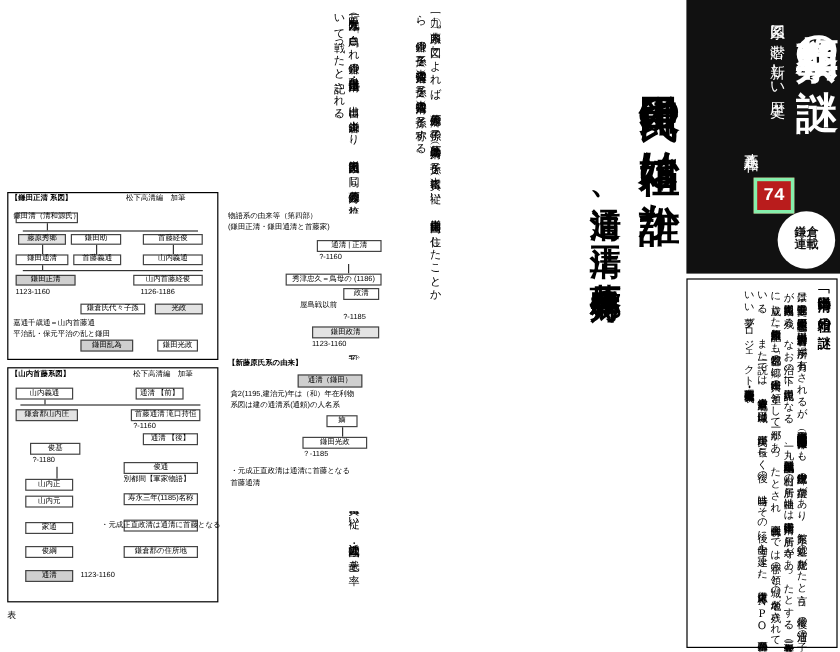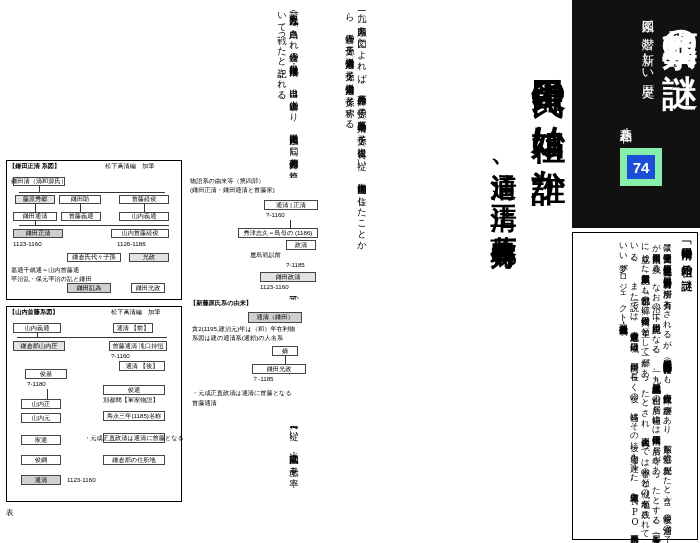--- a/index.html
+++ b/index.html
@@ -34,25 +34,25 @@
   .mast-sub{
     position:absolute;right:44px;top:10px;height:150px;
     font-size:12.5px;color:#fff;letter-spacing:1px;
   }
   .mast-author{
     position:absolute;right:66px;top:118px;height:78px;
     font-size:12.5px;color:#fff;letter-spacing:1px;
   }
   .mast-num{
     position:absolute;right:38px;top:148px;
-    width:28px;height:24px;border:7px solid #86efac;
+    width:28px;height:24px;border:3px solid #86efac;
     color:#fff;font-size:15px;font-weight:bold;
-    font-family:Liberation Sans, sans-serif;
+    font-family:Liberation Mono, monospace;
     display:flex;align-items:center;justify-content:center;
-    background:#1d4ed8;
+    background:#b91c1c;
   }
   .mast-badge{
     position:absolute;right:4px;top:176px;
     width:48px;height:48px;border-radius:50%;
     background:#fff;color:#111;
     display:flex;align-items:center;justify-content:center;
     font-size:10px;line-height:1.05;text-align:center;
     font-family:"Liberation Sans",sans-serif;font-weight:bold;
   }
 
@@ -124,20 +124,21 @@
 </head>
 <body>
 
 <div class="page">
 
   <div class="masthead">
     <div class="mast-title vt">頼朝挙兵の謎</div>
     <div class="mast-sub vt">系図に潜む新しい歴史</div>
     <div class="mast-author vt">八巻正和</div>
     <div class="mast-num">74</div>
+    <div class="mast-badge">鎌倉<br>連載</div>
   </div>
 
   <div class="headline vt">鎌田氏の始祖は誰か</div>
   <div class="headline2 vt">通清、正清、藤原秀郷？</div>
 
   <div class="col vt" style="right:400px;top:6px;height:466px;width:58px;">町史』（一九八〇年）は「白鳥され鎌倉の乳母・鎌田正清は、出自は由鎌倉より、鎌田氏系図と同じ藤原秀郷の流れの通清を、鎌田家元祖と記される。への乱であると伝承する。通清は、家氏の子孫を太祖（貪）に従い、近江・武蔵国の武士を率いて戦ったと記される。</div>
 
   <div class="col vt" style="right:332px;top:6px;height:240px;width:42px;">一九〇
 内藤系
 図』によれば、藤原秀郷の子孫の藤原助（貪）清の子孫を太祖（貪）に従い、鎌倉郡山内圧に住したことから、鎌倉の子孫を太祖（貪）通清の子孫を太祖（貪）通清の子孫と称する。</div>

